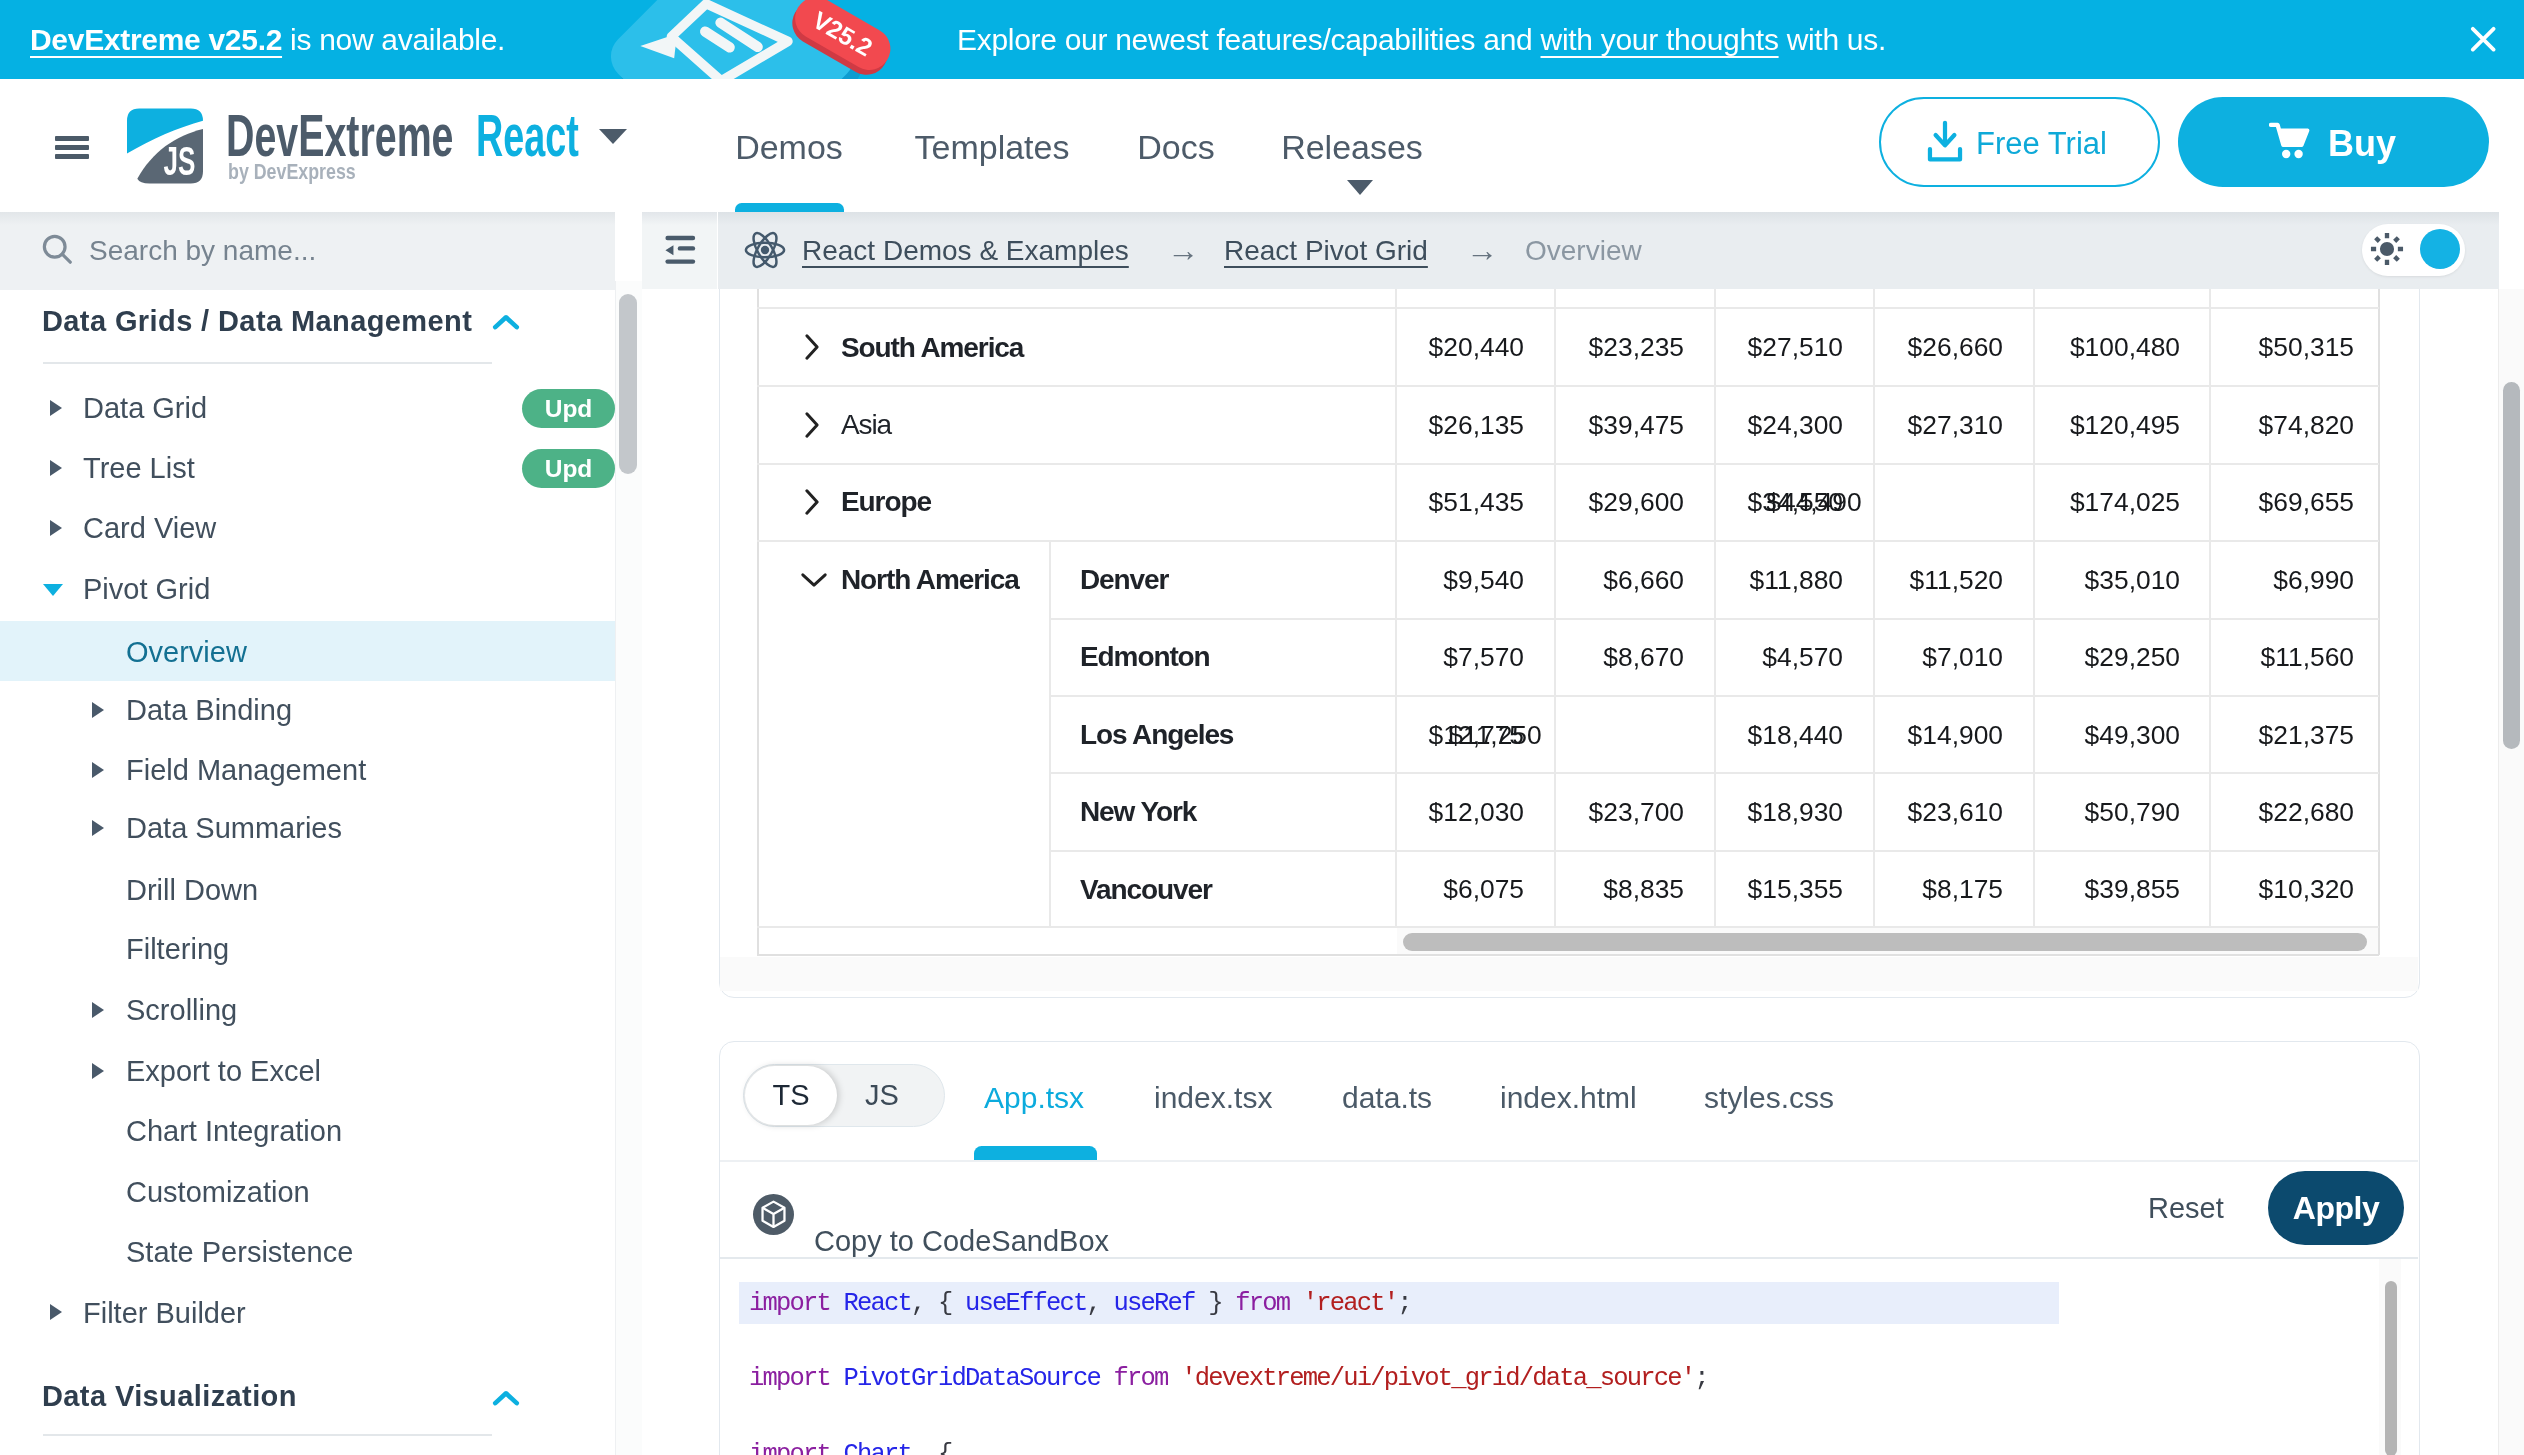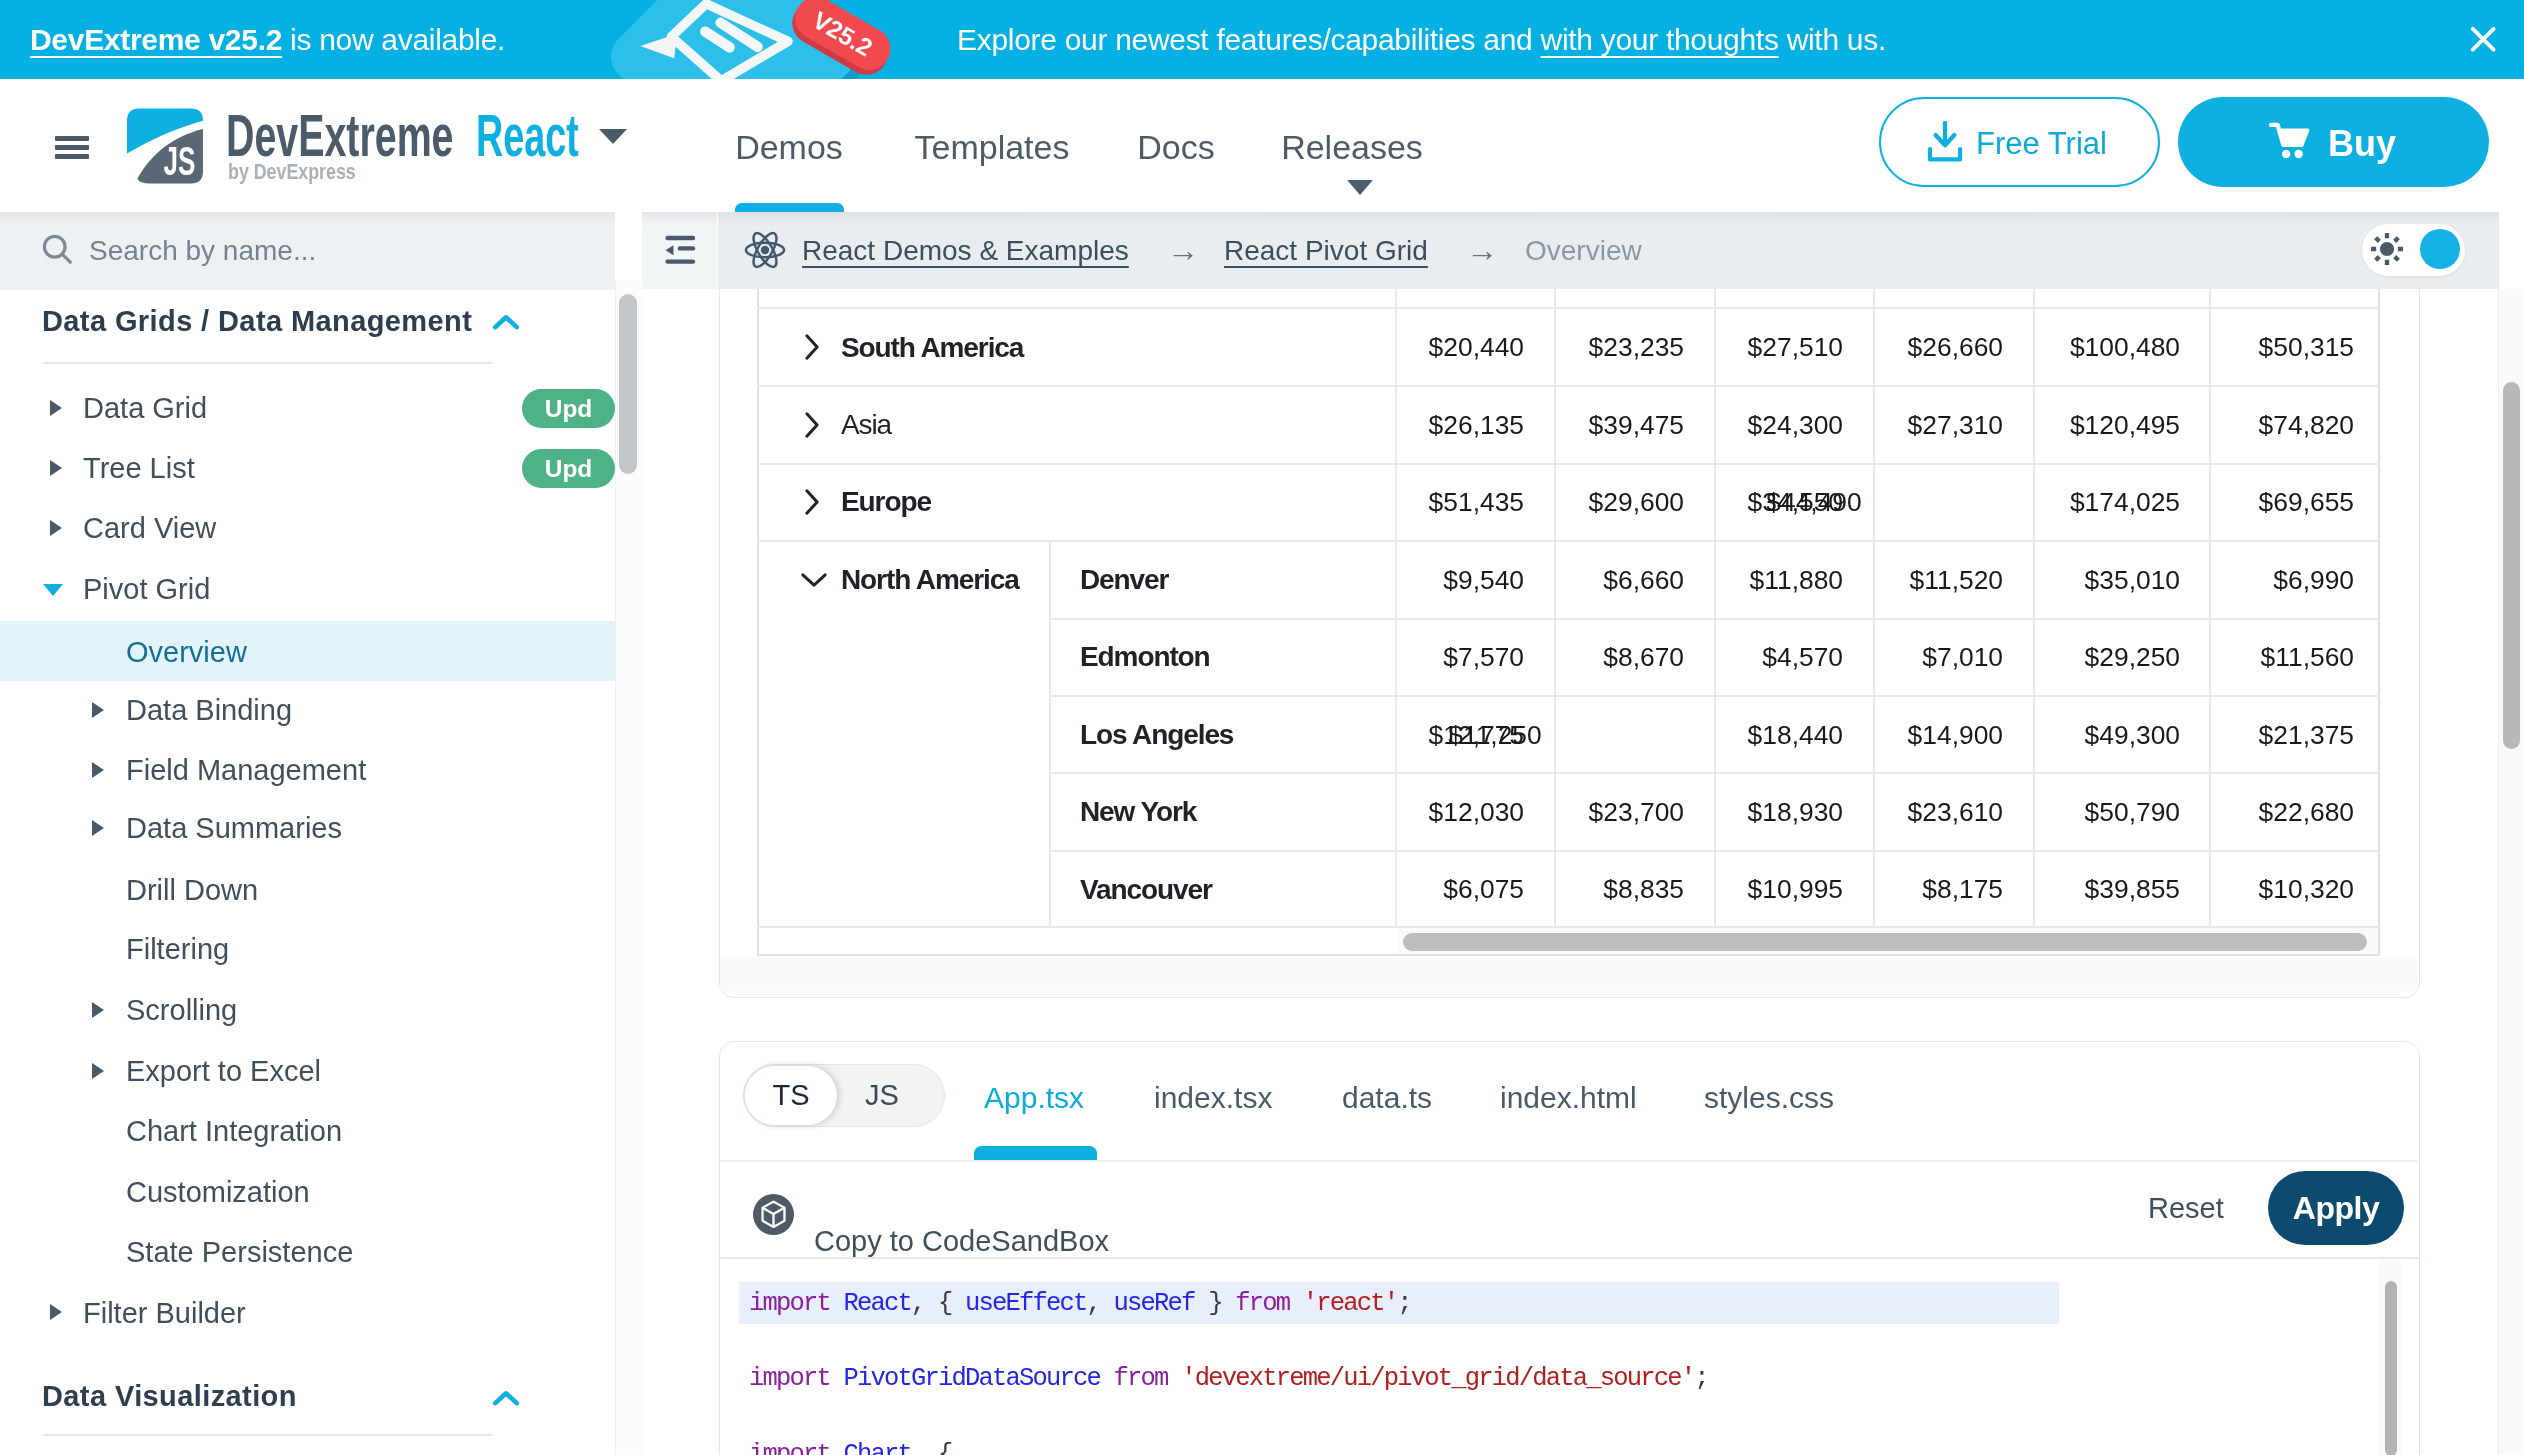--- a/index.html
+++ b/index.html
@@ -88,21 +88,21 @@
 <div style="position:absolute;left:1080px;top:793px;font-size:28px;color:#1f2329;line-height:37px;white-space:nowrap;font-weight:700;letter-spacing:-1.1px;">New York</div>
 <div style="position:absolute;left:1146px;top:795px;width:378px;text-align:right;font-size:26.4px;color:#17191c;line-height:34px;white-space:nowrap;">$12,030</div>
 <div style="position:absolute;left:1306px;top:795px;width:378px;text-align:right;font-size:26.4px;color:#17191c;line-height:34px;white-space:nowrap;">$23,700</div>
 <div style="position:absolute;left:1465px;top:795px;width:378px;text-align:right;font-size:26.4px;color:#17191c;line-height:34px;white-space:nowrap;">$18,930</div>
 <div style="position:absolute;left:1625px;top:795px;width:378px;text-align:right;font-size:26.4px;color:#17191c;line-height:34px;white-space:nowrap;">$23,610</div>
 <div style="position:absolute;left:1802px;top:795px;width:378px;text-align:right;font-size:26.4px;color:#17191c;line-height:34px;white-space:nowrap;">$50,790</div>
 <div style="position:absolute;left:1976px;top:795px;width:378px;text-align:right;font-size:26.4px;color:#17191c;line-height:34px;white-space:nowrap;">$22,680</div>
 <div style="position:absolute;left:1080px;top:871px;font-size:28px;color:#1f2329;line-height:37px;white-space:nowrap;font-weight:700;letter-spacing:-1.1px;">Vancouver</div>
 <div style="position:absolute;left:1146px;top:872px;width:378px;text-align:right;font-size:26.4px;color:#17191c;line-height:34px;white-space:nowrap;">$6,075</div>
 <div style="position:absolute;left:1306px;top:872px;width:378px;text-align:right;font-size:26.4px;color:#17191c;line-height:34px;white-space:nowrap;">$8,835</div>
-<div style="position:absolute;left:1465px;top:872px;width:378px;text-align:right;font-size:26.4px;color:#17191c;line-height:34px;white-space:nowrap;">$10,995</div>
+<div style="position:absolute;left:1465px;top:872px;width:378px;text-align:right;font-size:26.4px;color:#17191c;line-height:34px;white-space:nowrap;">$15,355</div>
 <div style="position:absolute;left:1625px;top:872px;width:378px;text-align:right;font-size:26.4px;color:#17191c;line-height:34px;white-space:nowrap;">$8,175</div>
 <div style="position:absolute;left:1802px;top:872px;width:378px;text-align:right;font-size:26.4px;color:#17191c;line-height:34px;white-space:nowrap;">$39,855</div>
 <div style="position:absolute;left:1976px;top:872px;width:378px;text-align:right;font-size:26.4px;color:#17191c;line-height:34px;white-space:nowrap;">$10,320</div>
 <div style="position:absolute;left:719px;top:1041px;width:1701px;height:444px;background:#fff;border:1.9px solid #e2e8ee;border-radius:15px;"></div>
 <div style="position:absolute;left:743px;top:1064px;width:202px;height:63px;background:#f1f3f4;border:1.9px solid #dfe7ec;border-radius:32px;"></div>
 <div style="position:absolute;left:745px;top:1066px;width:92px;height:59px;background:#fff;border-radius:30px;box-shadow:1.9px 0 7.6px rgba(0,0,0,.18);"></div>
 <div style="position:absolute;left:753px;top:1076px;font-size:29px;color:#1d2835;line-height:38px;white-space:nowrap;width:76px;text-align:center;">TS</div>
 <div style="position:absolute;left:844px;top:1076px;font-size:29px;color:#3c4a57;line-height:38px;white-space:nowrap;width:76px;text-align:center;">JS</div>
 <div style="position:absolute;left:984px;top:1078px;font-size:30px;color:#0cabdd;line-height:40px;white-space:nowrap;">App.tsx</div>
 <div style="position:absolute;left:1154px;top:1078px;font-size:30px;color:#4b5a68;line-height:40px;white-space:nowrap;">index.tsx</div>

